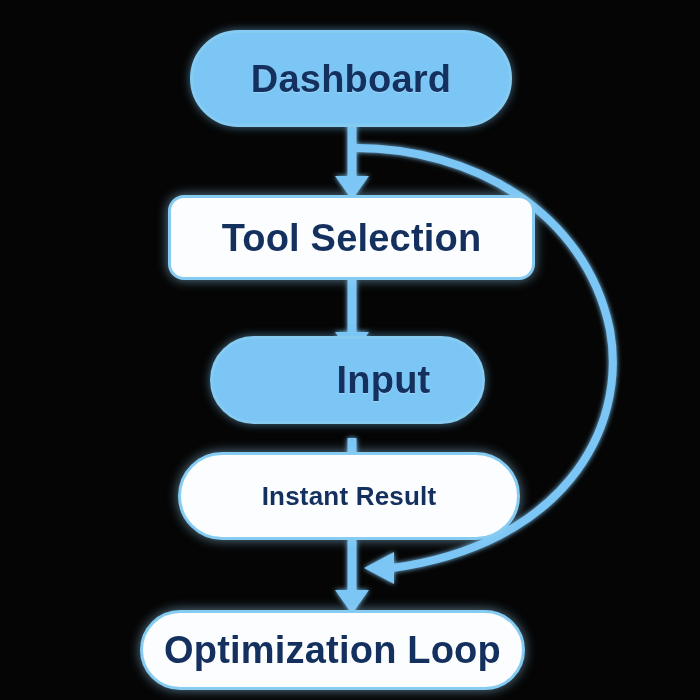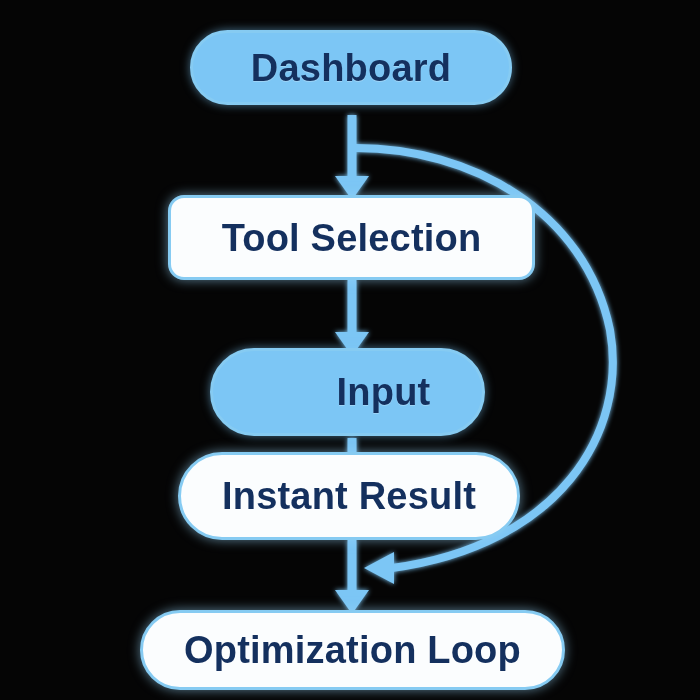--- a/index.html
+++ b/index.html
@@ -44,31 +44,31 @@
   }
   .node-label {
     color: #14305E;
     font-weight: bold;
     letter-spacing: 0.2px;
     line-height: 1;
     white-space: nowrap;
     text-shadow: 0 1px 0 rgba(255,255,255,0.25);
   }
   
-  #node-dashboard        { left: 190px; top:  30px; width: 322px; height:  75px; }
+  #node-dashboard        { left: 190px; top:  30px; width: 322px; height:  97px; }
   #node-tool-selection   { left: 168px; top: 195px; width: 367px; height:  85px; border-radius: 16px; }
-  #node-input            { left: 210px; top: 348px; width: 275px; height:  88px; }
+  #node-input            { left: 210px; top: 336px; width: 275px; height:  88px; }
   #node-instant-result   { left: 178px; top: 452px; width: 342px; height:  88px; }
-  #node-optimization     { left: 140px; top: 610px; width: 425px; height:  80px; }
+  #node-optimization     { left: 140px; top: 610px; width: 385px; height:  80px; }
 
   #node-dashboard      .node-label { font-size: 38px; }
   #node-tool-selection .node-label { font-size: 38px; }
   
   #node-input          .node-label { font-size: 38px; transform: translateX(36px); }
-  #node-instant-result .node-label { font-size: 38px; }
+  #node-instant-result .node-label { font-size: 26px; }
   #node-optimization   .node-label { font-size: 38px; }
 </style>
 </head>
 <body>
 
 <div id="canvas">
 
   <svg id="flow-svg" viewBox="0 0 700 700">
     <defs>
       <filter id="conn-glow" x="-60%" y="-60%" width="220%" height="220%">

